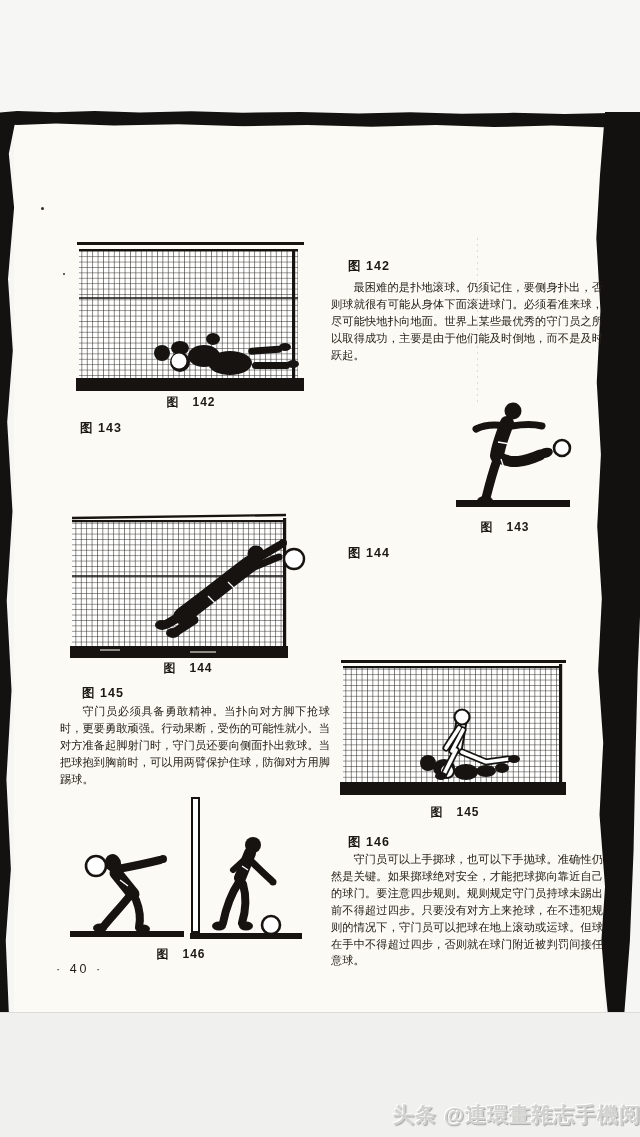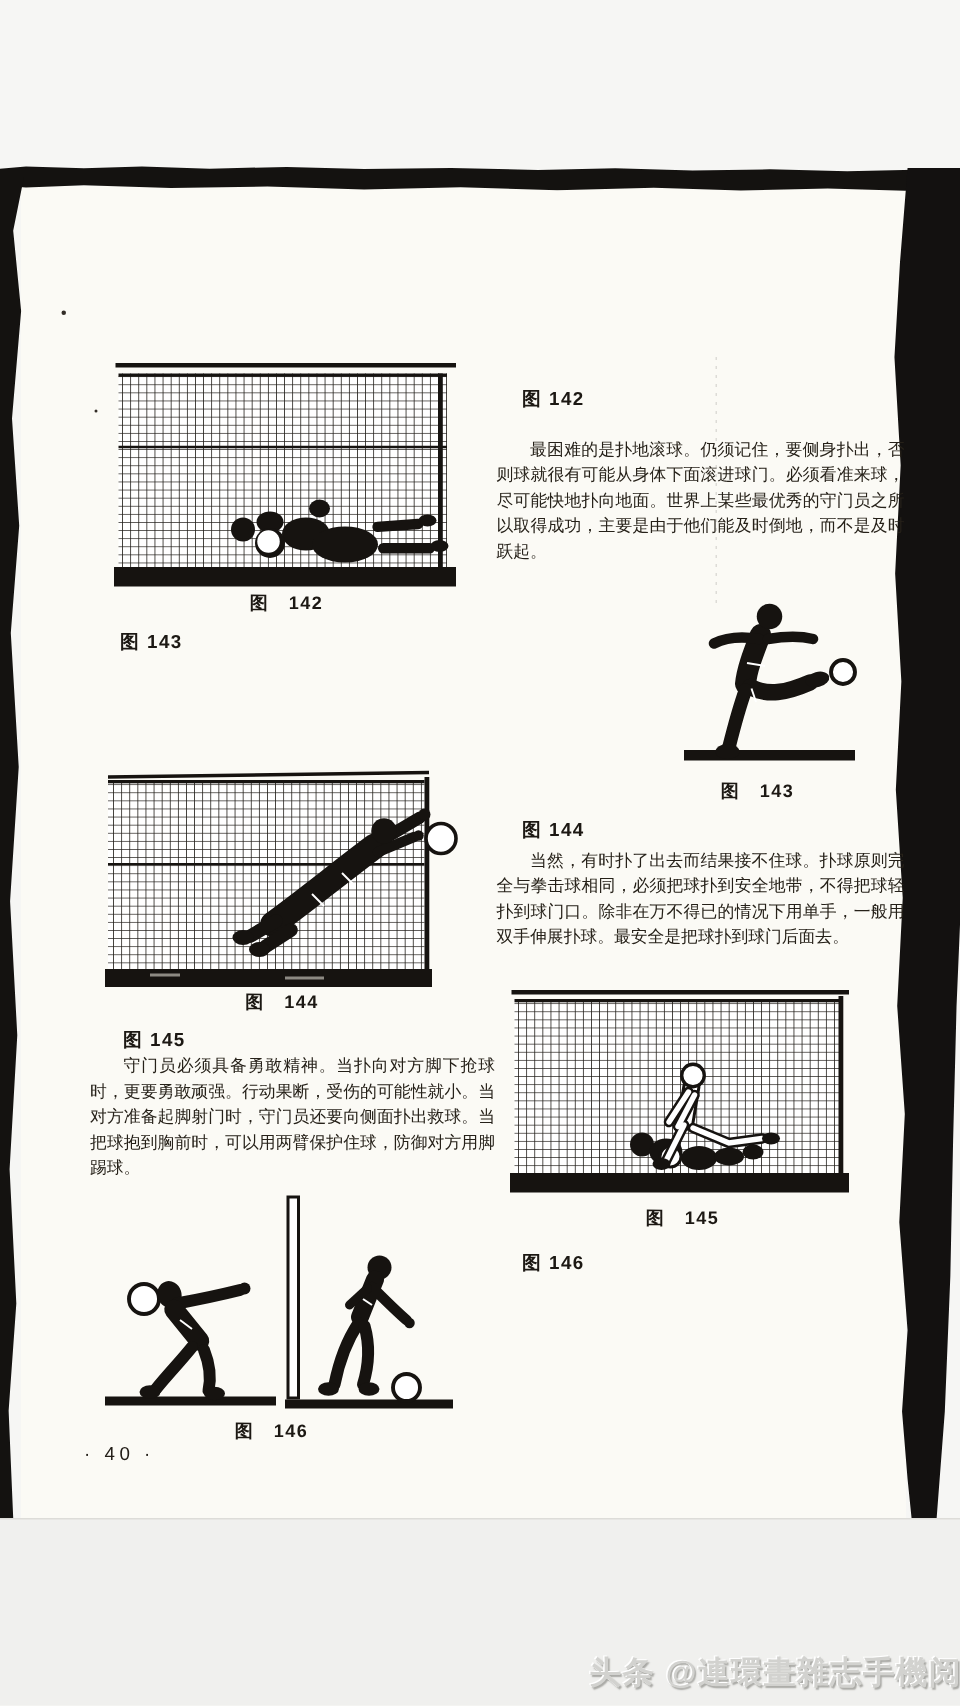--- a/index.html
+++ b/index.html
@@ -83,21 +83,21 @@
       <rect x="176" y="122" width="38" height="7" rx="3.5"></rect>
       <ellipse cx="209" cy="107" rx="6" ry="4"></ellipse>
       <ellipse cx="217" cy="124" rx="6" ry="4"></ellipse>
     </g>
     <circle cx="104" cy="122" r="10" fill="#161310"></circle>
     <circle cx="103" cy="121" r="7.5" fill="#ffffff"></circle>
   </svg>
   <div class="caption" style="left:76px;top:394px;width:230px;">图　142</div>
 
   <div class="heading" style="left:348px;top:258px;">图 142</div>
-  <div class="para" style="left:331px;top:292px;width:272px;">最困难的是扑地滚球。仍须记住，要侧身扑出，否则球就很有可能从身体下面滚进球门。必须看准来球，尽可能快地扑向地面。世界上某些最优秀的守门员之所以取得成功，主要是由于他们能及时倒地，而不是及时跃起。</div>
+  <div class="para" style="left:331px;top:279px;width:272px;">最困难的是扑地滚球。仍须记住，要侧身扑出，否则球就很有可能从身体下面滚进球门。必须看准来球，尽可能快地扑向地面。世界上某些最优秀的守门员之所以取得成功，主要是由于他们能及时倒地，而不是及时跃起。</div>
 
   <div class="heading" style="left:80px;top:420px;">图 143</div>
 
   <svg class="figure" style="left:440px;top:398px;" width="150" height="115" viewBox="0 0 150 115">
     <rect x="16" y="102" width="114" height="7" fill="#161310"></rect>
     <circle cx="122" cy="50" r="8" fill="#ffffff" stroke="#161310" stroke-width="2.6"></circle>
     <g stroke="#161310" fill="none" stroke-linecap="round">
       <path d="M67 25 C62 38 58 48 57 58" stroke-width="14"></path>
       <path d="M60 60 C72 66 84 64 100 57" stroke-width="11"></path>
       <path d="M57 62 C52 76 49 88 46 100" stroke-width="9"></path>
@@ -143,21 +143,20 @@
     <ellipse cx="92" cy="113" rx="7" ry="5" fill="#161310"></ellipse>
     <ellipse cx="103" cy="121" rx="7" ry="5" fill="#161310"></ellipse>
     <g stroke="#ffffff" stroke-width="1.3">
       <line x1="138" y1="84" x2="146" y2="92"></line>
       <line x1="158" y1="70" x2="165" y2="77"></line>
     </g>
   </svg>
   <div class="caption" style="left:70px;top:660px;width:236px;">图　144</div>
 
   <div class="heading" style="left:348px;top:545px;">图 144</div>
-  <div class="para" style="left:331px;top:566px;width:272px;">当然，有时扑了出去而结果接不住球。扑球原则完全与拳击球相同，必须把球扑到安全地带，不得把球轻扑到球门口。除非在万不得已的情况下用单手，一般用双手伸展扑球。最安全是把球扑到球门后面去。</div>
 
   <div class="heading" style="left:82px;top:685px;">图 145</div>
   <div class="para" style="left:60px;top:703px;width:270px;">守门员必须具备勇敢精神。当扑向对方脚下抢球时，更要勇敢顽强。行动果断，受伤的可能性就小。当对方准备起脚射门时，守门员还要向侧面扑出救球。当把球抱到胸前时，可以用两臂保护住球，防御对方用脚踢球。</div>
 
   <svg class="figure" style="left:340px;top:658px;" width="230" height="139" viewBox="0 0 230 139">
     <defs>
       <pattern id="n145" width="5.4" height="5.4" patternUnits="userSpaceOnUse">
         <path d="M5.4 0H0V5.4" fill="none" stroke="#201c17" stroke-width="1.05"></path>
       </pattern>
     </defs>
@@ -231,17 +230,18 @@
       <circle cx="217" cy="86" r="3.5" fill="#161310"></circle>
       <ellipse cx="163" cy="130" rx="7" ry="4.5" fill="#161310"></ellipse>
       <ellipse cx="190" cy="130" rx="7" ry="4.5" fill="#161310"></ellipse>
       <circle cx="215" cy="129" r="9" fill="#ffffff" stroke="#161310" stroke-width="2.6"></circle>
       <line x1="186" y1="70" x2="192" y2="74" stroke="#ffffff" stroke-width="1.3"></line>
     </g>
   </svg>
   <div class="caption" style="left:56px;top:946px;width:250px;">图　146</div>
 
   <div class="heading" style="left:348px;top:834px;">图 146</div>
+  <div class="para" style="left:331px;top:851px;width:272px;">守门员可以上手掷球，也可以下手抛球。准确性仍然是关键。如果掷球绝对安全，才能把球掷向靠近自己的球门。要注意四步规则。规则规定守门员持球未踢出前不得超过四步。只要没有对方上来抢球，在不违犯规则的情况下，守门员可以把球在地上滚动或运球。但球在手中不得超过四步，否则就在球门附近被判罚间接任意球。</div>
 
   <div class="pagenum">· 40 ·</div>
   <div class="watermark">头条 @連環畫雜志手機阅览室</div>
 
 </div>
 
 </body></html>

